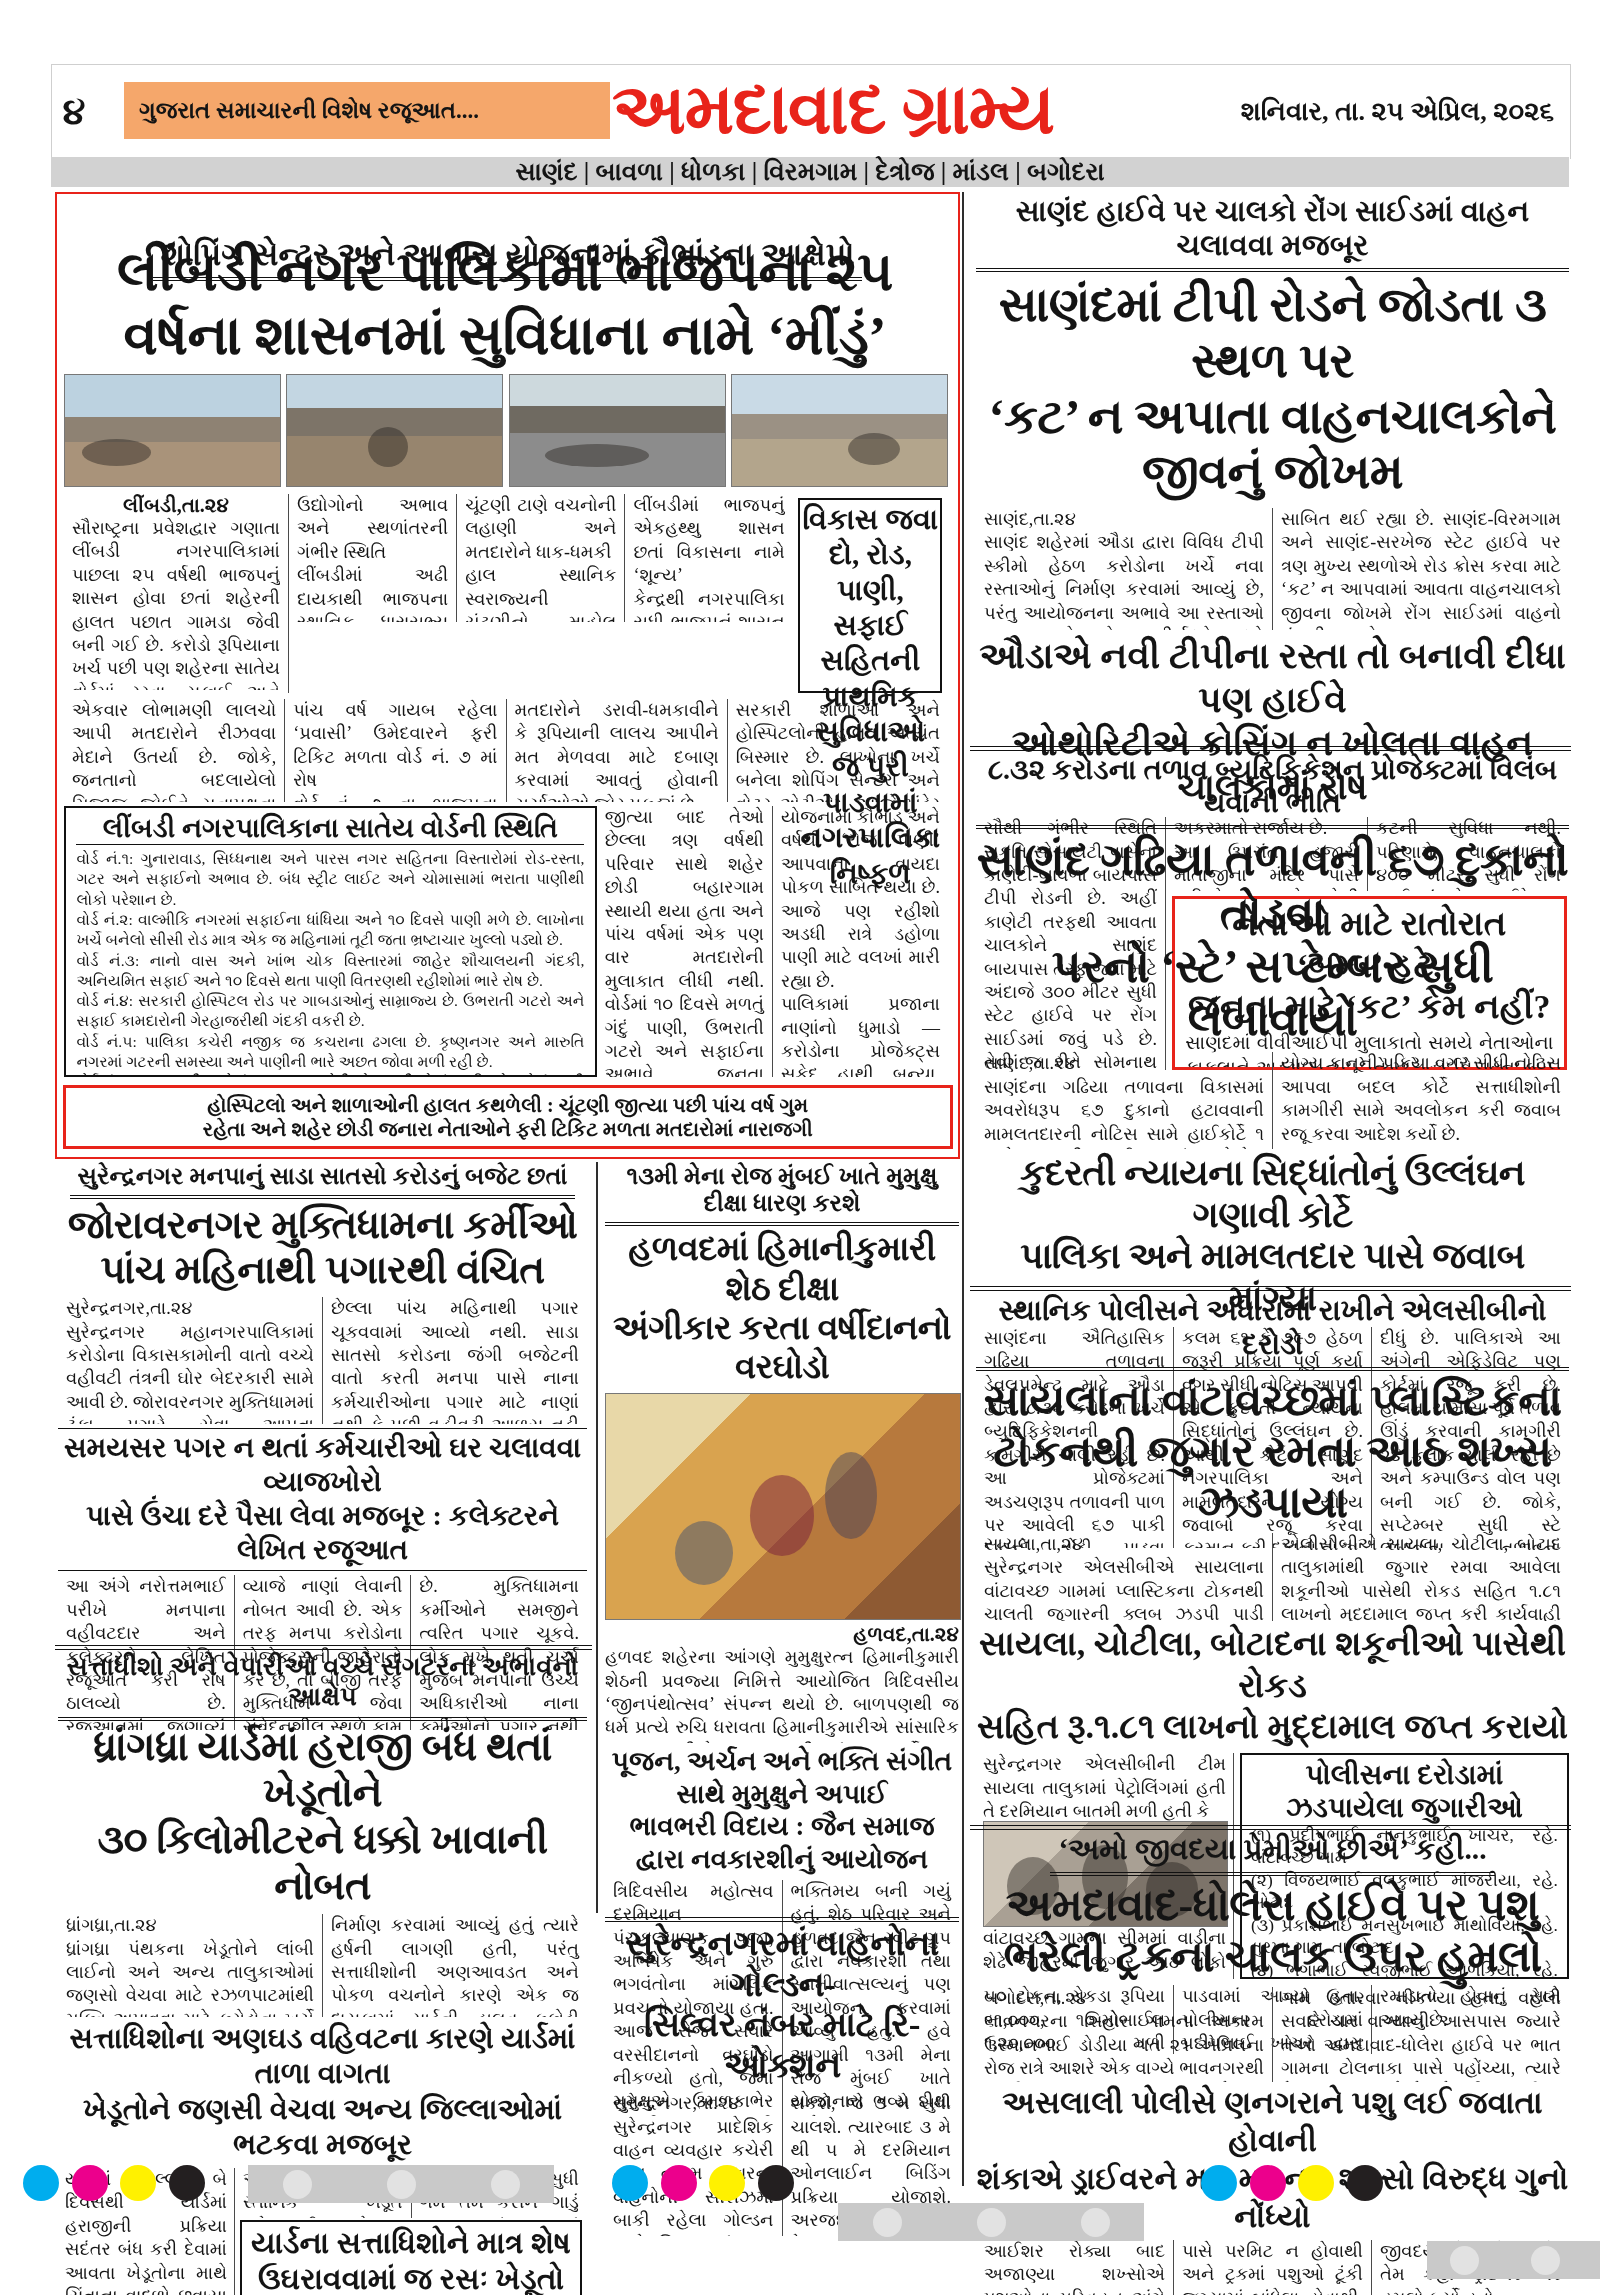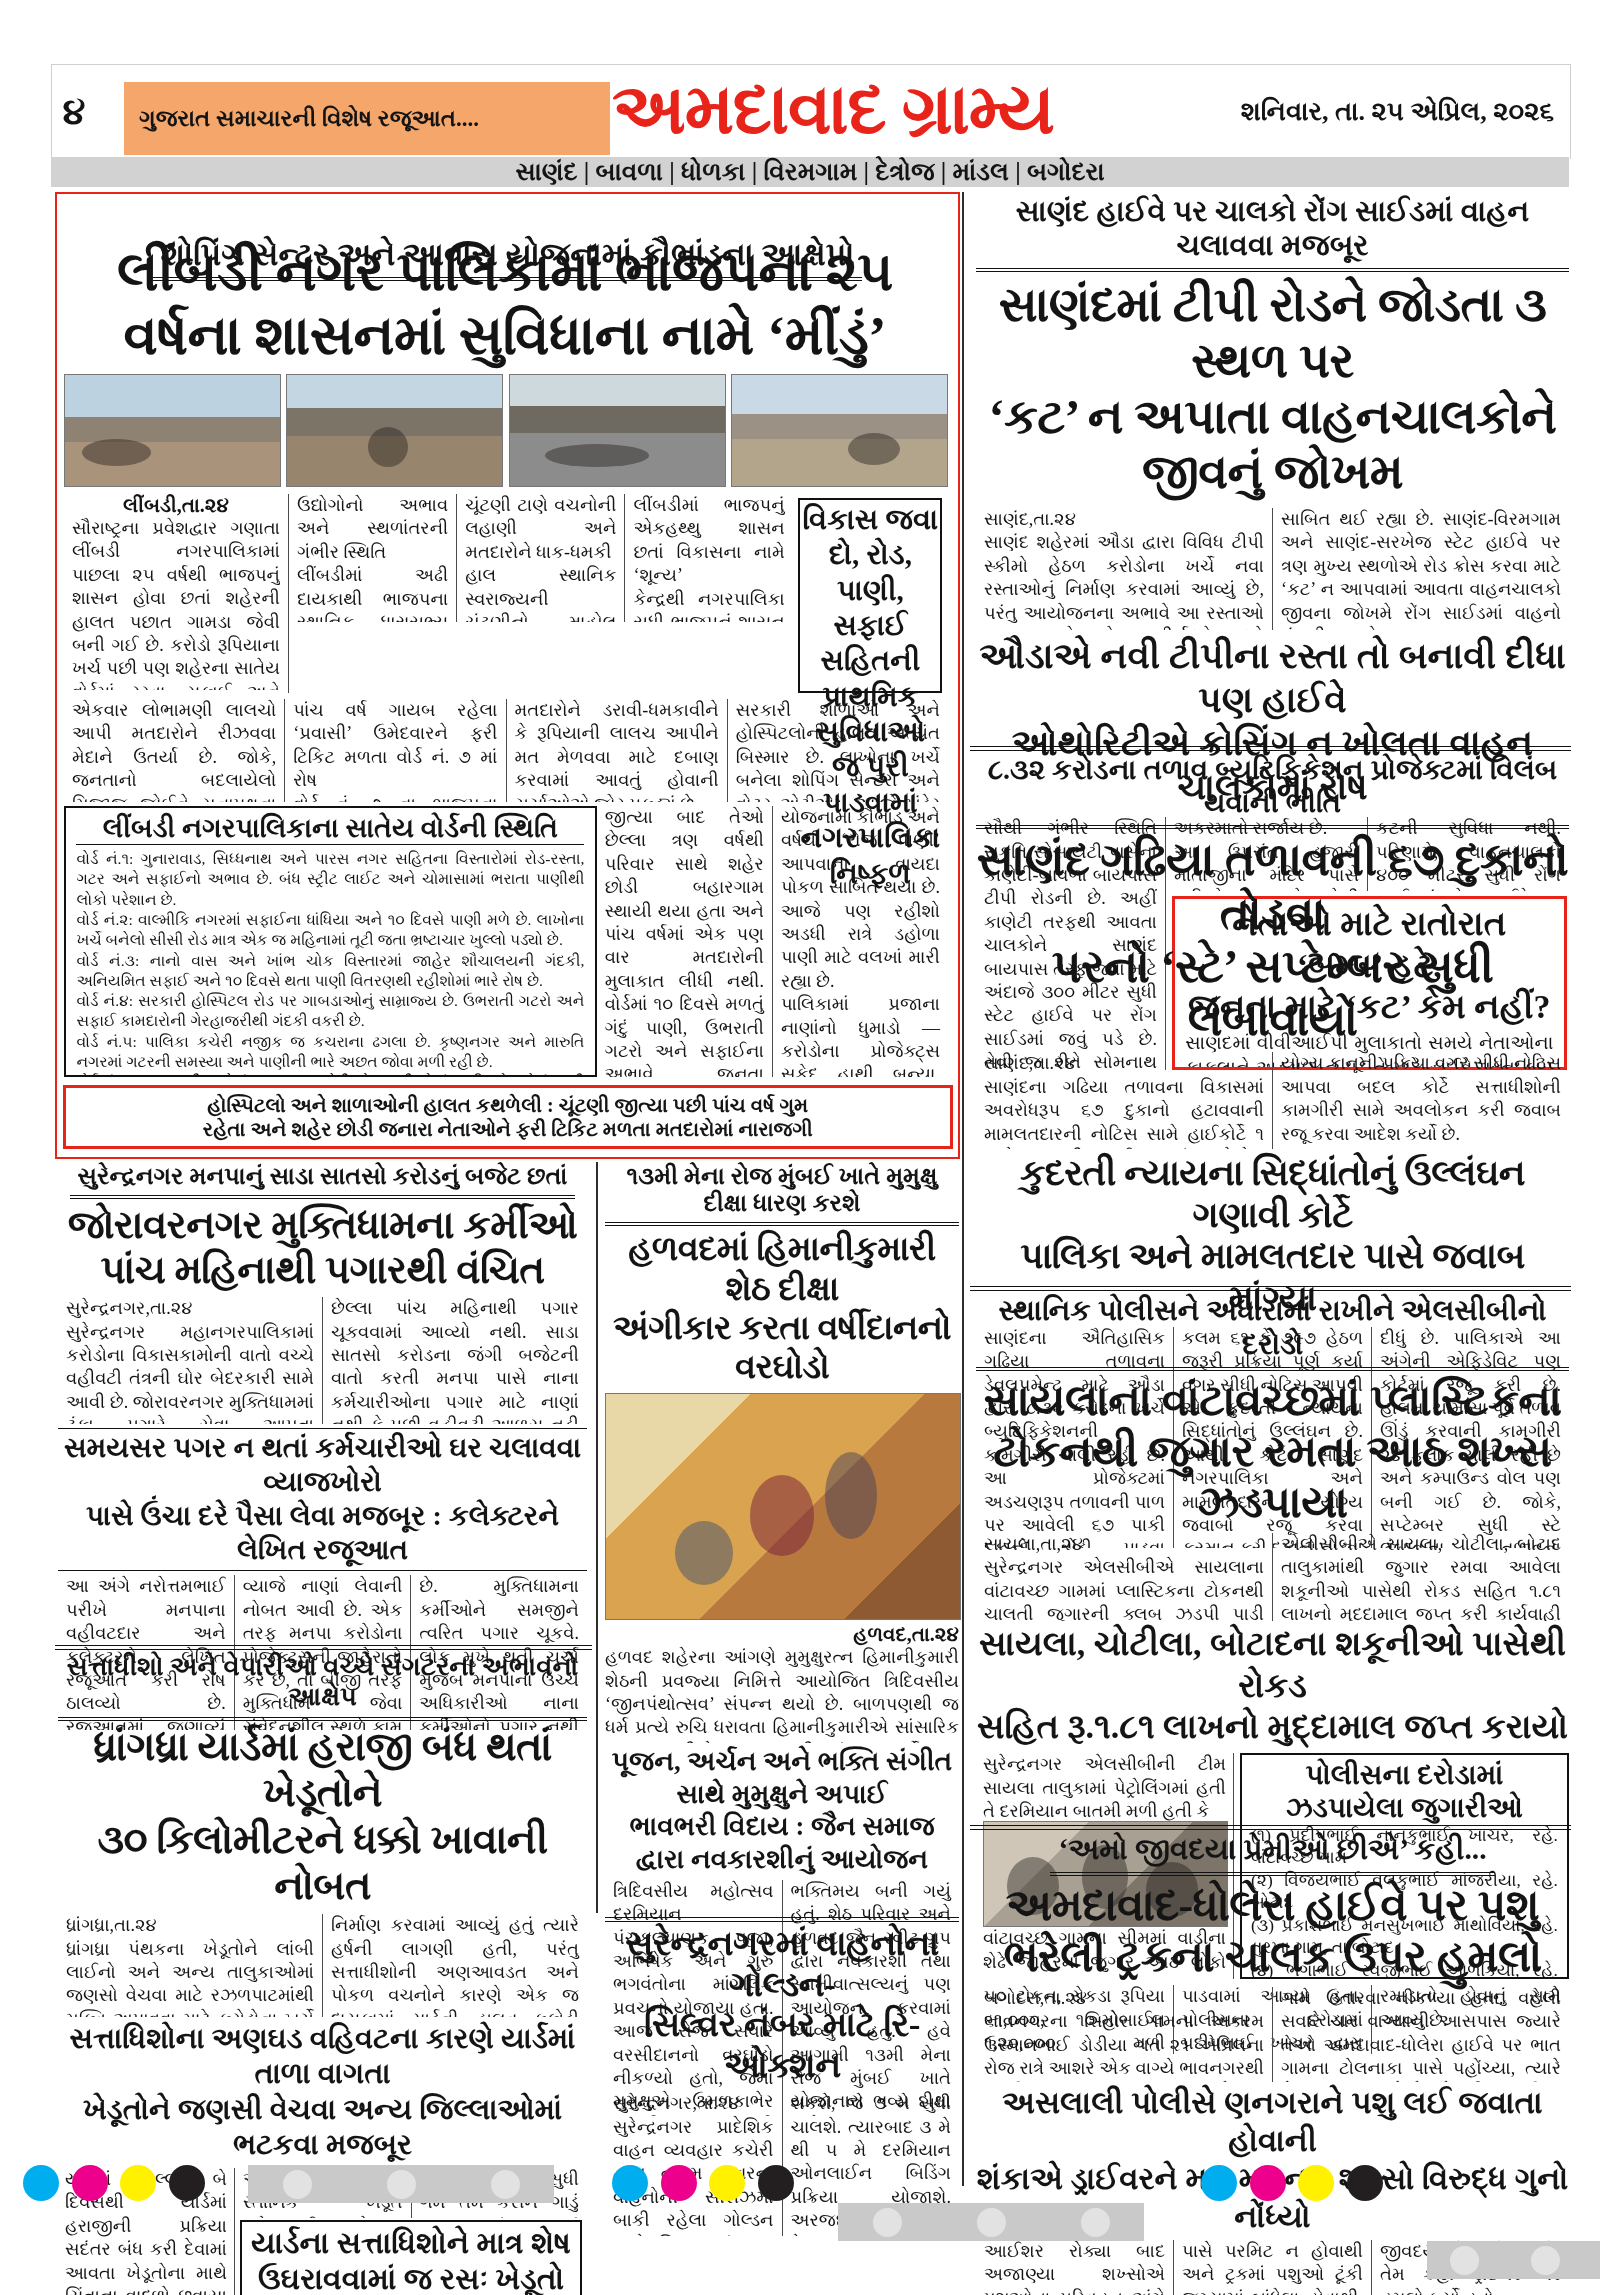--- a/index.html
+++ b/index.html
@@ -49,21 +49,21 @@
   .graybar { background:#c9c9c9; height:38px; position:relative; }
   .graybar i { position:absolute; top:4.6px; width:29px; height:29px; border-radius:50%; background:#e2e2e2; }
 </style>
 </head>
 <body>
 
 <div class="page">
 
   <div class="abs masthead-frame" style="left:51px; top:64px; width:1518px; height:94px;">
     <div class="abs pagenum" style="left:10.4px; top:25.4px;">૪</div>
-    <div class="abs promo" style="left:72px; top:17.3px; width:456px; height:73px;">
+    <div class="abs promo" style="left:72px; top:17.3px; width:456px; height:57px;">
       <span>ગુજરાત સમાચારની વિશેષ રજૂઆત....</span>
     </div>
     <div class="abs nameplate" style="left:560px; top:4.6px;">અમદાવાદ ગ્રામ્ય</div>
     <div class="abs edition-date" style="left:1132px; top:32px; width:370px;">શનિવાર, તા. ૨૫ એપ્રિલ, ૨૦૨૬</div>
   </div>
   <div class="abs regionstrip" style="left:51px; top:157px; width:1518px; height:30px;">સાણંદ | બાવળા | ધોળકા | વિરમગામ | દેત્રોજ | માંડલ | બગોદરા</div>
 
   <div class="abs vdiv" style="left:962px; top:192px; height:1994px;"></div>
 
   <div class="abs" style="left:55px; top:192px; width:901px; height:963px; border:2.9px solid #e8231a;">

